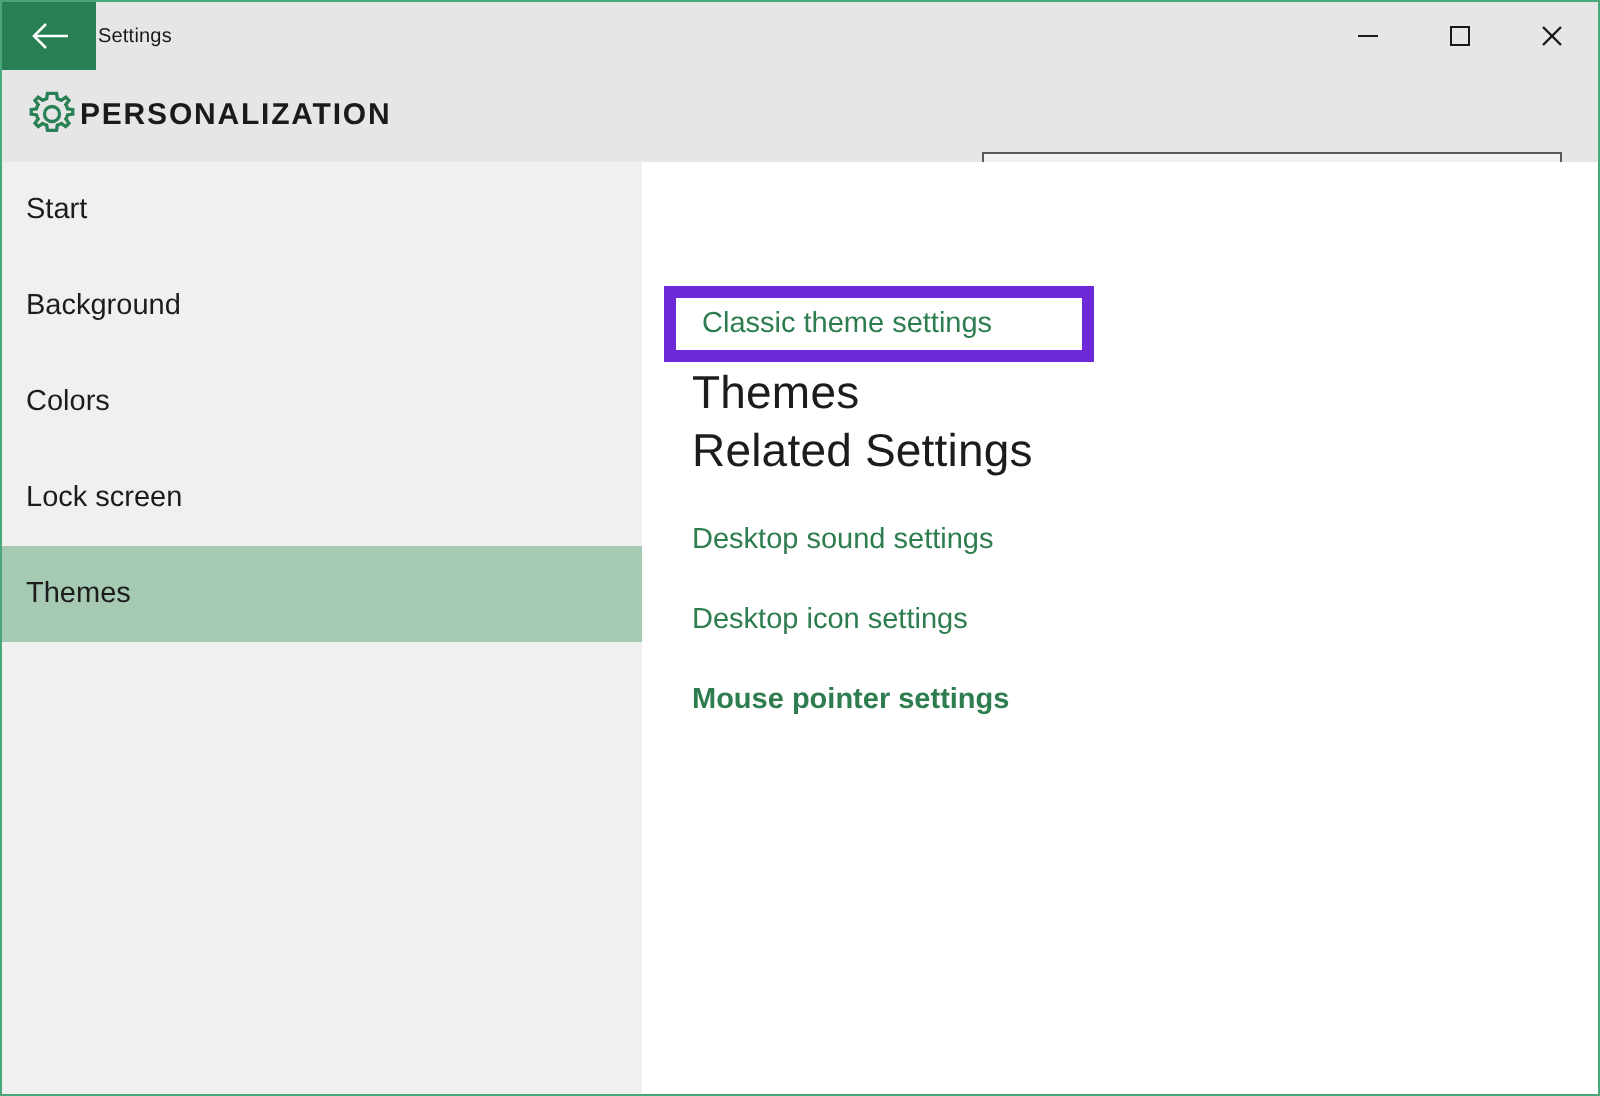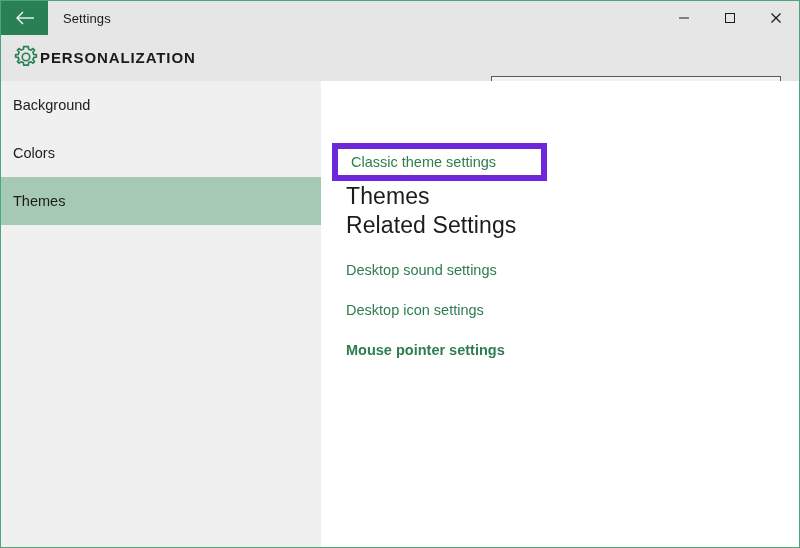--- a/index.html
+++ b/index.html
@@ -41,22 +41,22 @@
     display: flex;
     align-items: center;
     justify-content: center;
     cursor: pointer;
     flex: 0 0 auto;
   }
   #back-button svg { display: block; }
   #title-text {
     display: flex;
     align-items: center;
-    padding-left: 15px;
-    font-size: 13px;
+    padding-left: 1px;
+    font-size: 10px;
     color: #1a1a1a;
     letter-spacing: 0.1px;
   }
   #titlebar-spacer { flex: 1 1 auto; }
   .caption-btn {
     width: 46px;
     height: 34px;
     display: flex;
     align-items: center;
     justify-content: center;
@@ -234,24 +234,30 @@
         <svg width="17" height="17" viewBox="0 0 17 17">
           <circle cx="7" cy="7" r="5" fill="none" stroke="#4a4a4a" stroke-width="1.1"></circle>
           <line x1="10.8" y1="10.8" x2="15.5" y2="15.5" stroke="#4a4a4a" stroke-width="1.1"></line>
         </svg>
       </div>
     </div>
   </div>
 
   <div id="sidebar">
     <div class="nav-item">
+      <span>Start</span>
+    </div>
+    <div class="nav-item">
       <span>Background</span>
     </div>
     <div class="nav-item">
       <span>Colors</span>
+    </div>
+    <div class="nav-item">
+      <span>Lock screen</span>
     </div>
     <div class="nav-item selected">
       <span>Themes</span>
     </div>
   </div>
 
   <div id="content">
     <div class="section-heading" id="heading-themes">Themes</div>
 
     <div id="classic-theme-link-wrap">

